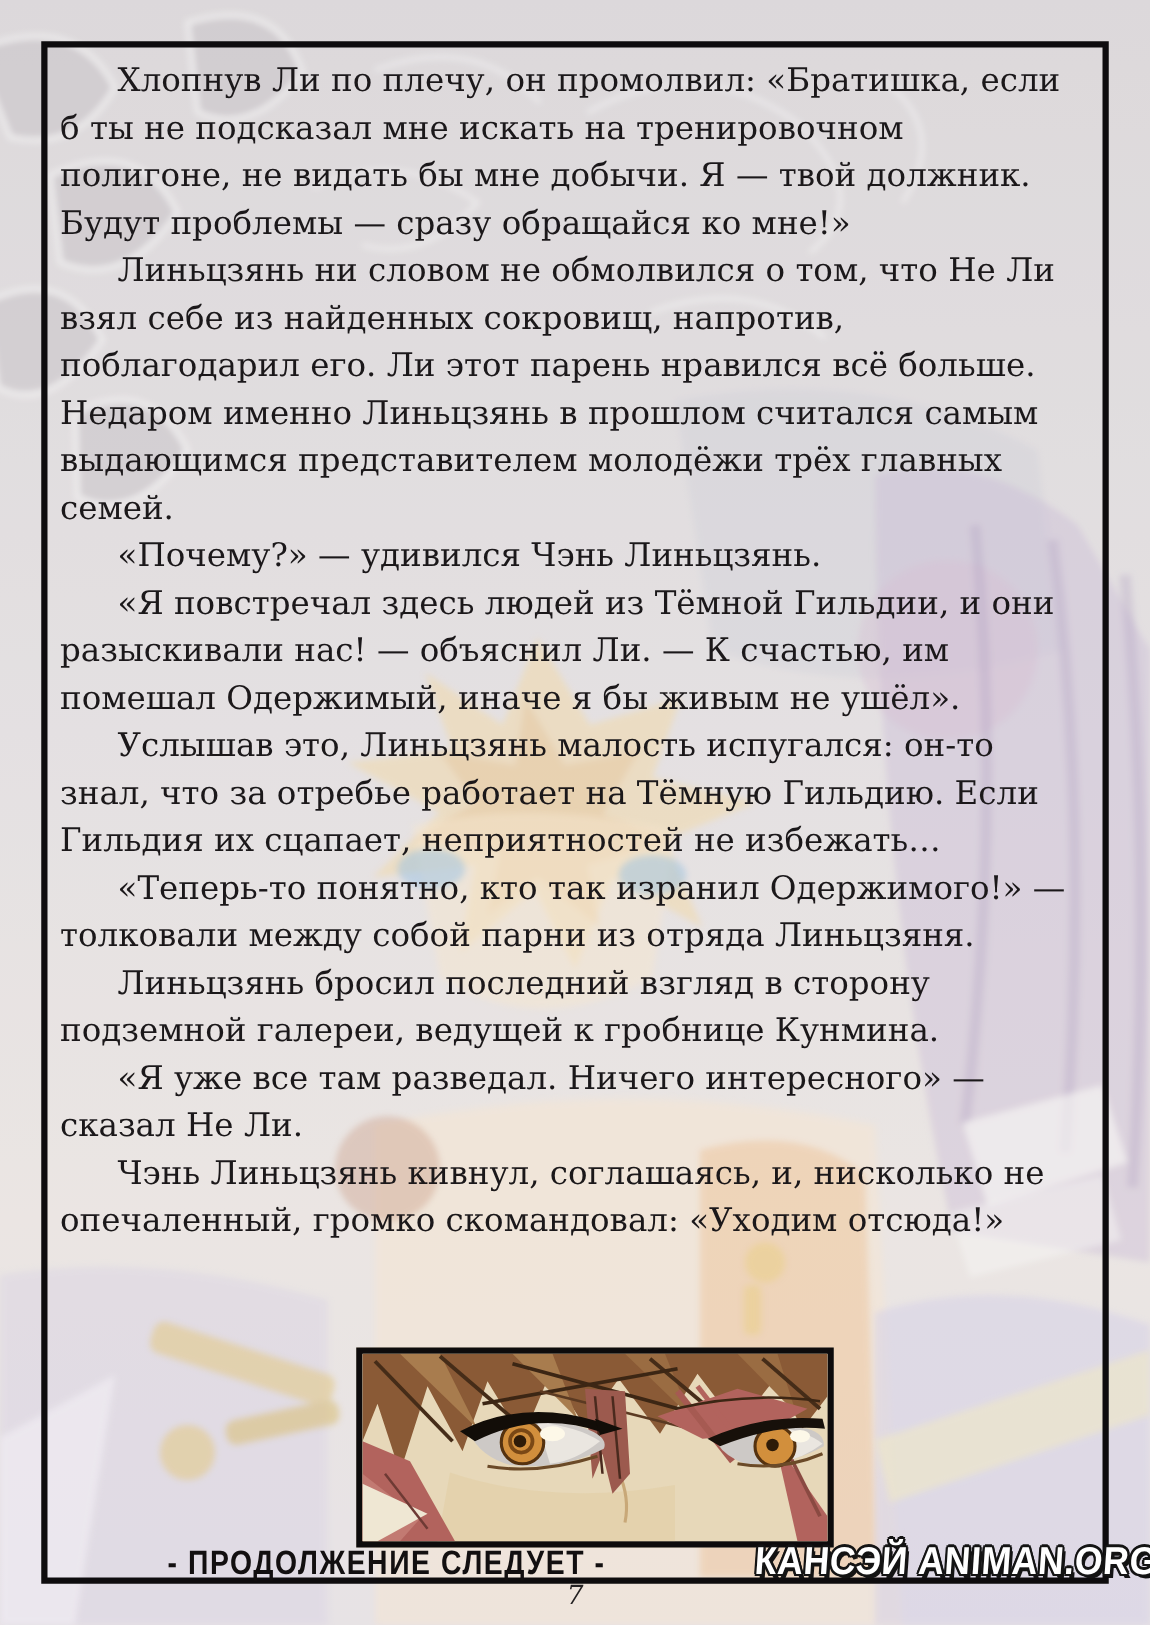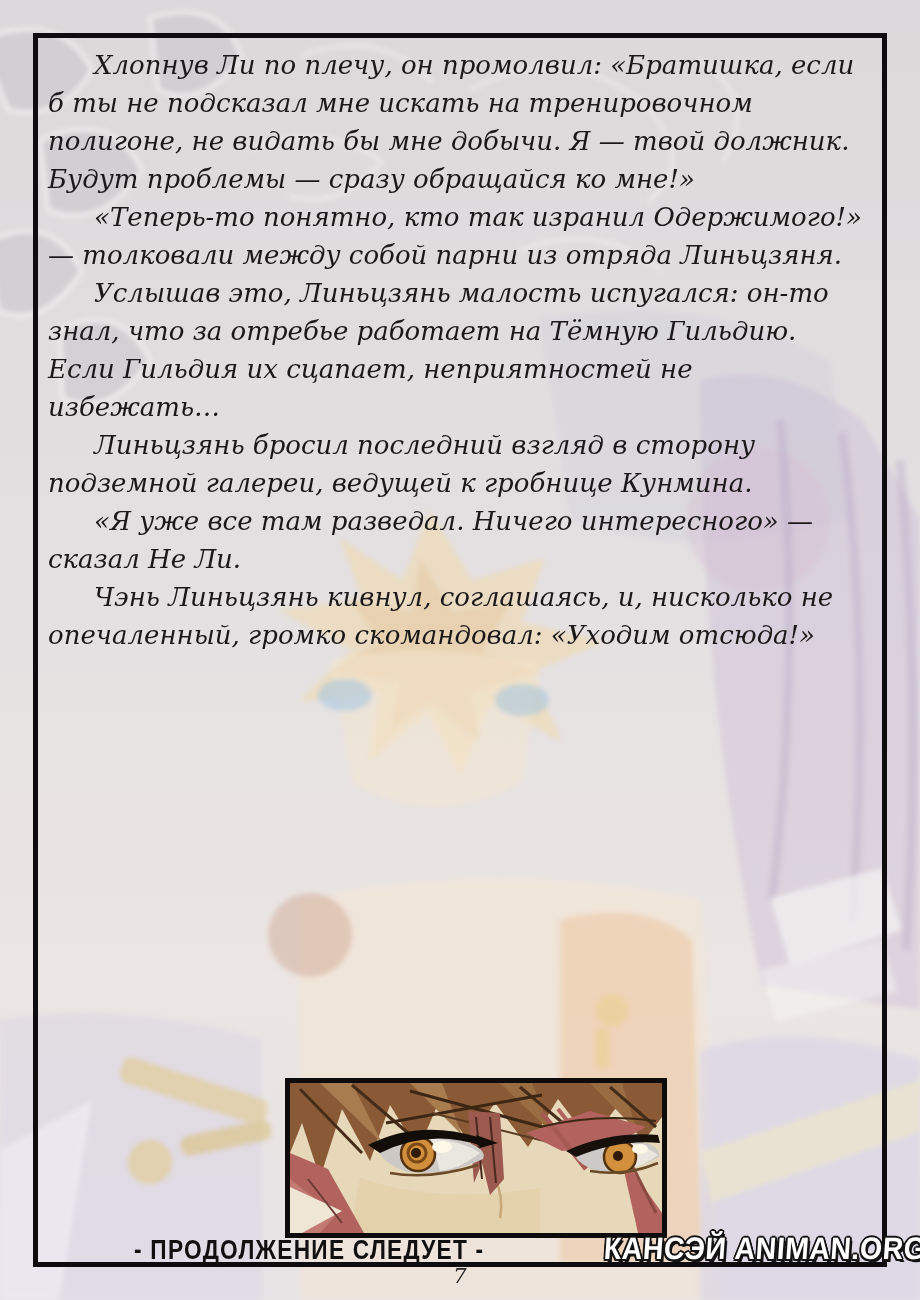--- a/index.html
+++ b/index.html
@@ -9,21 +9,21 @@
     font-family:"DejaVu Serif", serif;
   }
   .bg-art{position:absolute;left:0;top:0;width:920px;height:1300px;z-index:0;}
   .frame{
     position:absolute;left:33px;top:33px;width:844px;height:1224px;
     border:5px solid #0e0c0e;z-index:2;background:transparent;
   }
   .story{
     position:absolute;left:40px;top:40px;width:834px;height:1030px;
     z-index:3;padding:6px 6px 0 8px;box-sizing:border-box;
-    font-family:"DejaVu Serif", serif;font-style:italic;
+    font-family:"DejaVu Serif", serif;
     font-size:26px;line-height:38px;color:#1b181a;
   }
   .story p{margin:0;text-indent:46px;}
   .eyes-panel{
     position:absolute;left:285px;top:1078px;width:372px;height:150px;
     border:5px solid #0d0b0c;z-index:4;background:#e7d8b9;
   }
   .eyes-panel svg{display:block;width:100%;height:100%;}
   .continued{
     position:absolute;left:134px;top:1237px;z-index:5;white-space:nowrap;
@@ -121,22 +121,25 @@
     <path d="M760,970 L882,940 L897,992 L776,1022 Z" opacity=".5"></path>
   </g>
 
   <rect width="920" height="1300" fill="#ffffff" opacity=".28"></rect>
 </svg>
 
 <div class="frame"></div>
 
 <div class="story">
   <p>Хлопнув Ли по плечу, он промолвил: «Братишка, если б ты не подсказал мне искать на тренировочном полигоне, не видать бы мне добычи. Я — твой должник. Будут проблемы — сразу обращайся ко мне!»</p>
+  <p>Линьцзянь ни словом не обмолвился о том, что Не Ли взял себе из найденных сокровищ, напротив, поблагодарил его. Ли этот парень нравился всё больше. Недаром именно Линьцзянь в прошлом считался самым выдающимся представителем молодёжи трёх главных семей.</p>
+  <p>«Почему?» — удивился Чэнь Линьцзянь.</p>
+  <p>«Я повстречал здесь людей из Тёмной Гильдии, и они разыскивали нас! — объяснил Ли. — К счастью, им помешал Одержимый, иначе я бы живым не ушёл».</p>
+  <p>Услышав это, Линьцзянь малость испугался: он-то знал, что за отребье работает на Тёмную Гильдию. Если Гильдия их сцапает, неприятностей не избежать…</p>
   <p>«Теперь-то понятно, кто так изранил Одержимого!» — толковали между собой парни из отряда Линьцзяня.</p>
-  <p>Услышав это, Линьцзянь малость испугался: он-то знал, что за отребье работает на Тёмную Гильдию. Если Гильдия их сцапает, неприятностей не избежать…</p>
   <p>Линьцзянь бросил последний взгляд в сторону подземной галереи, ведущей к гробнице Кунмина.</p>
   <p>«Я уже все там разведал. Ничего интересного» — сказал Не Ли.</p>
   <p>Чэнь Линьцзянь кивнул, соглашаясь, и, нисколько не опечаленный, громко скомандовал: «Уходим отсюда!»</p>
 </div>
 
 <div class="eyes-panel">
   <svg viewBox="0 0 372 150" preserveAspectRatio="none" aria-hidden="true">
     <rect width="372" height="150" fill="#e7d8b9"></rect>
     <path d="M70,95 Q150,122 250,105 L250,150 L60,150 Z" fill="#e2d0a8" opacity=".7"></path>
     <path d="M205,95 Q214,115 210,135" stroke="#c8a878" stroke-width="2.5" fill="none"></path>

